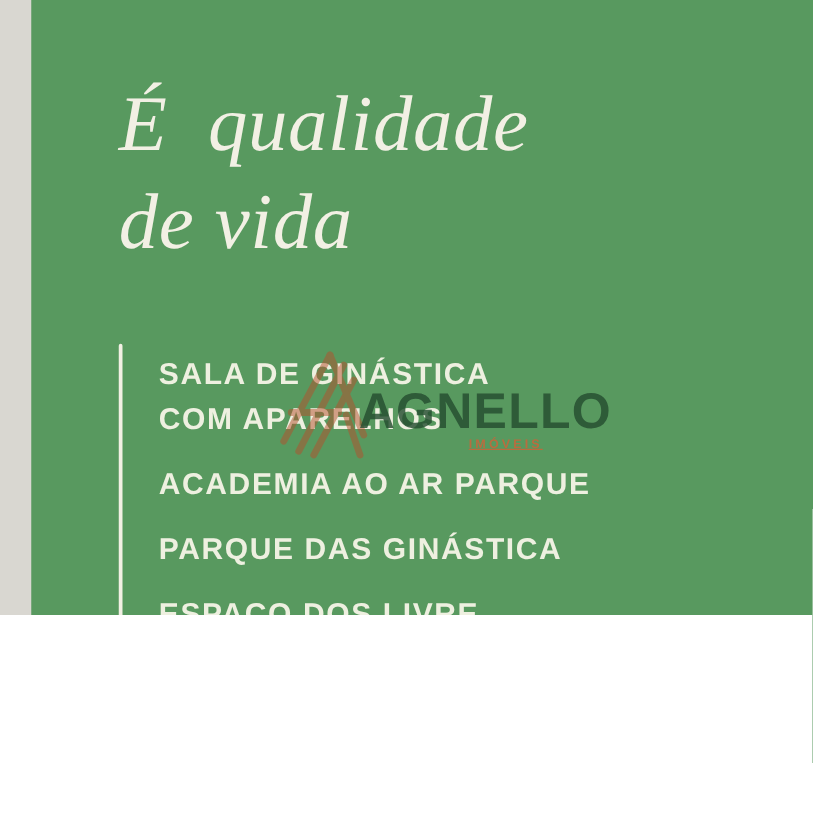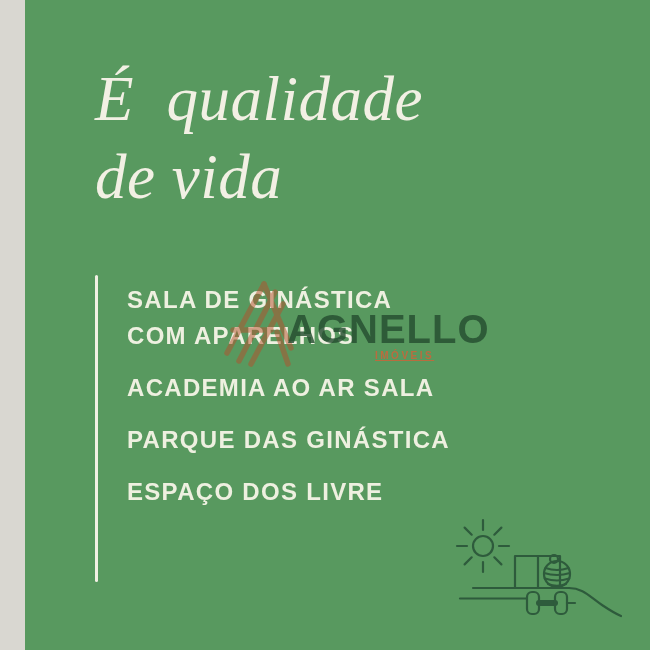--- a/index.html
+++ b/index.html
@@ -2,21 +2,21 @@
 <html><head>
 <meta charset="utf-8">
 <style>
   * { margin: 0; padding: 0; box-sizing: border-box; }
   html, body { width: 650px; height: 650px; }
   body { font-family: "Liberation Sans", "DejaVu Sans", sans-serif; }
 
   .canvas {
     position: relative;
     width: 650px;
-    height: 650px;
+    height: 492px;
     background: #58995f;
     overflow: hidden;
   }
 
   .left-strip {
     position: absolute;
     left: 0; top: 0;
     width: 25px; height: 650px;
     background: #d9d7d1;
   }
@@ -101,21 +101,21 @@
   <div class="left-strip"></div>
 
   <h1 class="heading">É  qualidade
 de vida</h1>
 
   <div class="rule"></div>
 
   <ul class="amenities">
     <li>SALA DE GINÁSTICA
 COM APARELHOS</li>
-    <li>ACADEMIA AO AR SALA</li>
+    <li>ACADEMIA AO AR PARQUE</li>
     <li>PARQUE DAS GINÁSTICA</li>
     <li>ESPAÇO DOS LIVRE</li>
   </ul>
 
   <div class="watermark">
     <svg class="mark" width="90" height="90" viewBox="0 0 90 90" fill="none" stroke="#b5502c" stroke-width="5.5" stroke-linecap="round">
       <path d="M 8,75 L 45,6"></path>
       <path d="M 20,83 L 56,14"></path>
       <path d="M 32,86 L 64,26"></path>
       <path d="M 45,6 L 72,70"></path>

